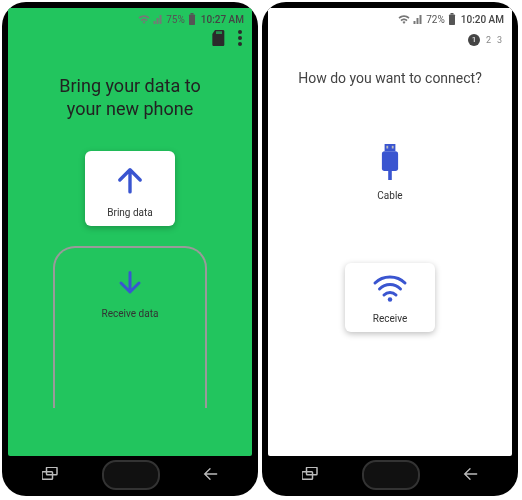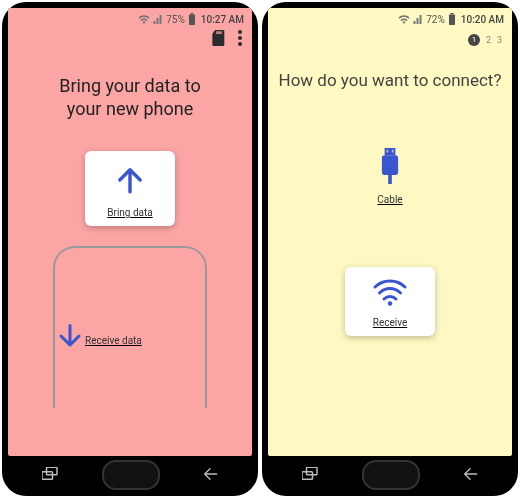--- a/index.html
+++ b/index.html
@@ -23,27 +23,27 @@
     border-radius: 24px;
     position: relative;
     overflow: hidden;
   }
   .screen {
     position: absolute;
     top: 6px;
     left: 6px;
     right: 6px;
     bottom: 40px;
-    background: #fef9c3;
+    background: #ffffff;
     border-radius: 2px;
     display: flex;
     flex-direction: column;
   }
   .screen.light {
-    background: #fca5a5;
+    background: #22c55e;
   }
   .statusbar {
     height: 18px;
     display: flex;
     justify-content: flex-end;
     align-items: center;
     padding: 2px 8px 0 8px;
     gap: 3px;
     font-size: 10px;
     color: #555;
@@ -75,33 +75,32 @@
   .title {
     font-size: 18px;
     font-weight: 400;
     color: #222;
     text-align: center;
     line-height: 1.3;
     margin-top: 22px;
     padding: 0 20px;
   }
   .subtitle {
-    font-size: 17px;
+    font-size: 14px;
     color: #444;
     text-align: center;
     margin-top: 18px;
   }
   .options {
     flex: 1;
     display: flex;
     flex-direction: column;
     align-items: center;
     margin-top: 30px;
     gap: 20px;
-    text-decoration: underline;
   }
   .option-card {
     width: 78px;
     padding: 12px 6px 8px 6px;
     border-radius: 6px;
     display: flex;
     flex-direction: column;
     align-items: center;
     gap: 6px;
     cursor: pointer;
@@ -114,21 +113,21 @@
     font-size: 10px;
     color: #333;
   }
   .phone-outline {
     width: 150px;
     height: 140px;
     border: 2px solid #9a9a9a;
     border-bottom: none;
     border-radius: 22px 22px 0 0;
     display: flex;
-    flex-direction: row;
+    flex-direction: column;
     align-items: center;
     padding-top: 20px;
     cursor: pointer;
   }
   .phone-outline .label {
     font-size: 10px;
     color: #333;
     margin-top: 6px;
   }
   .nav {

